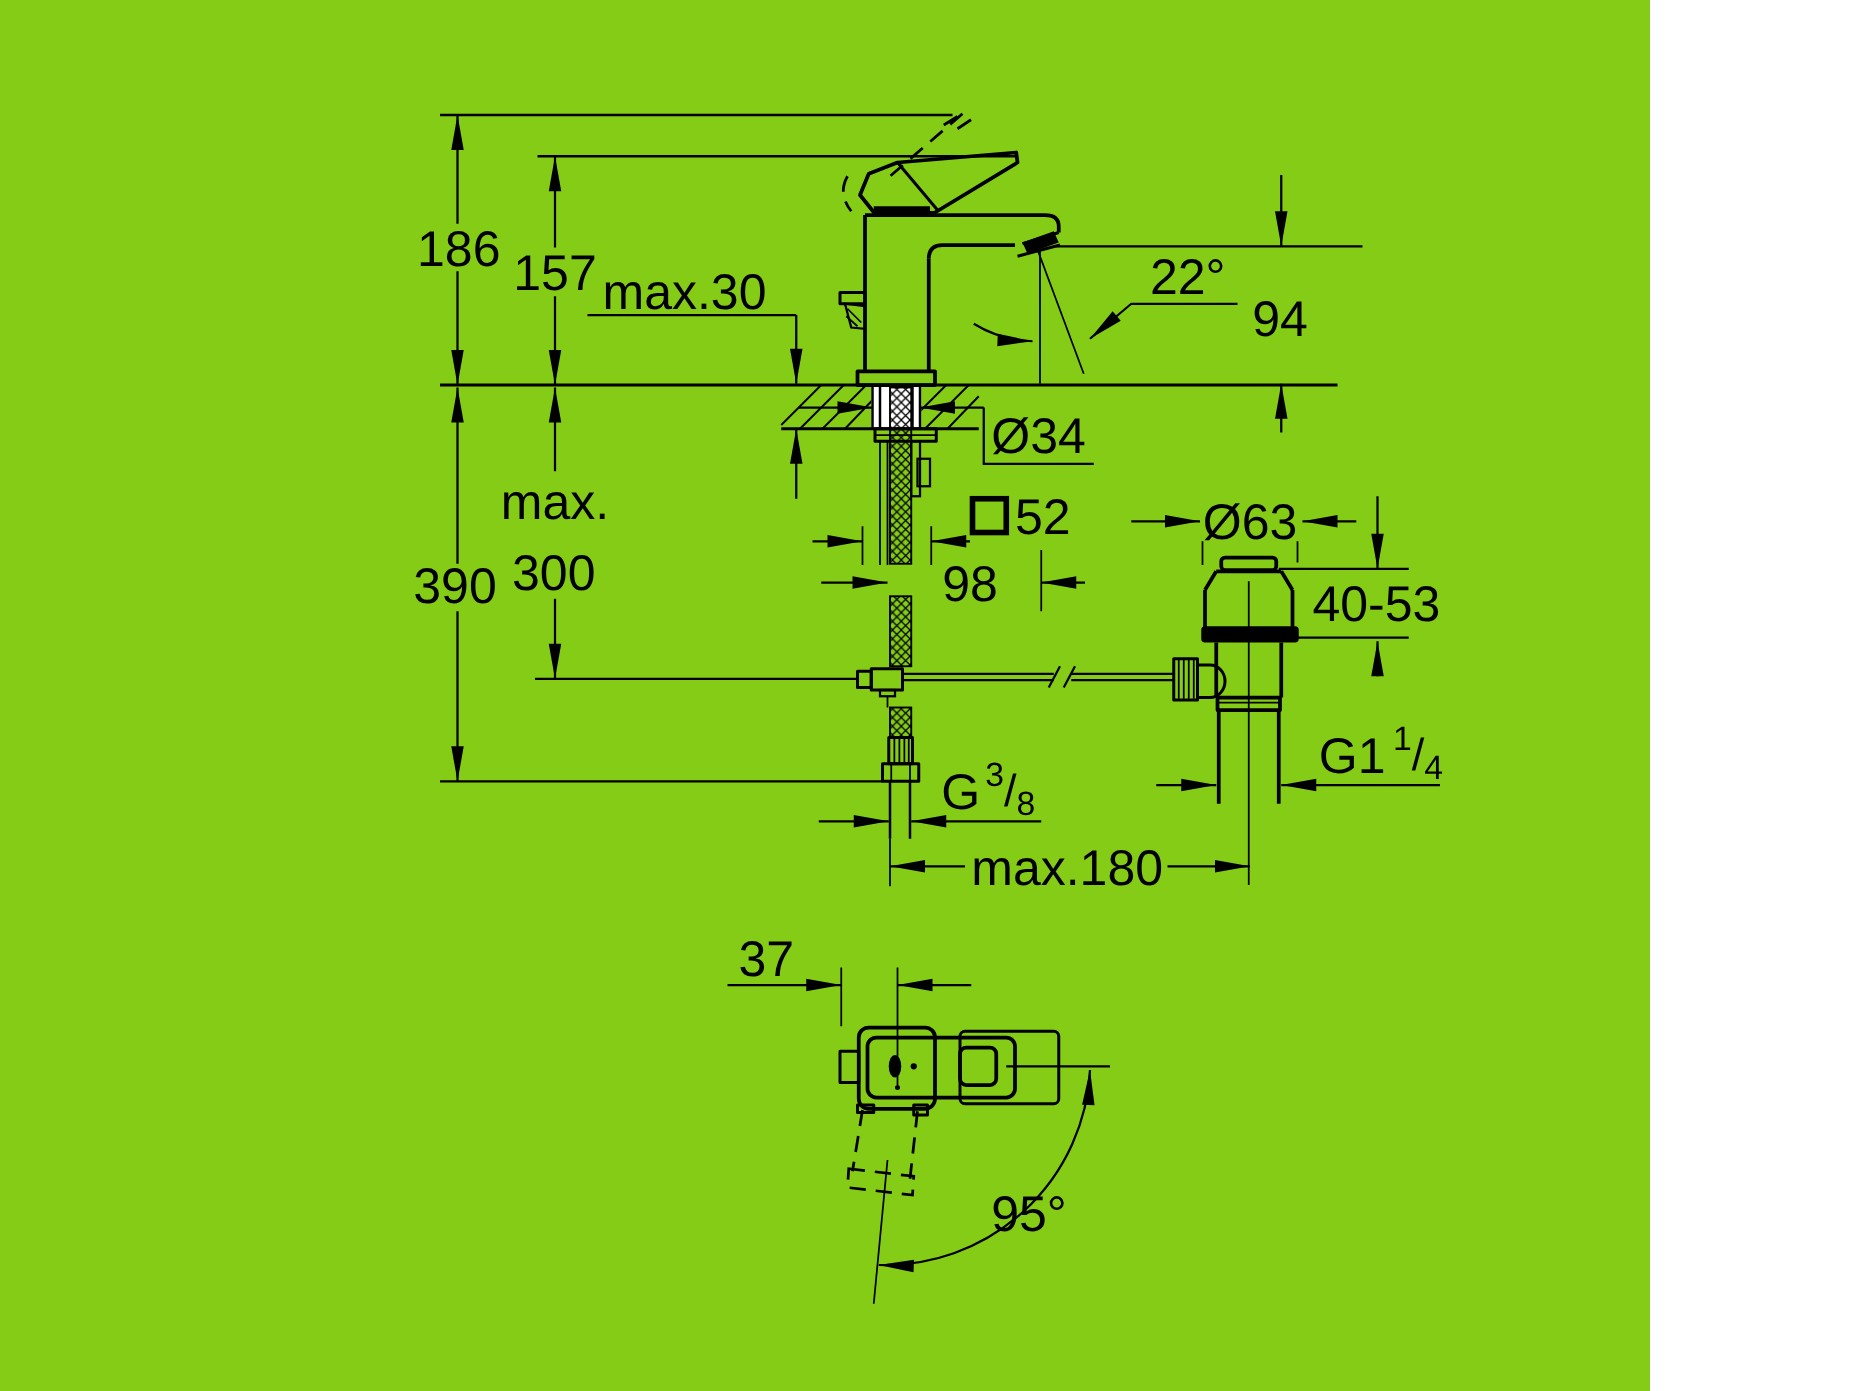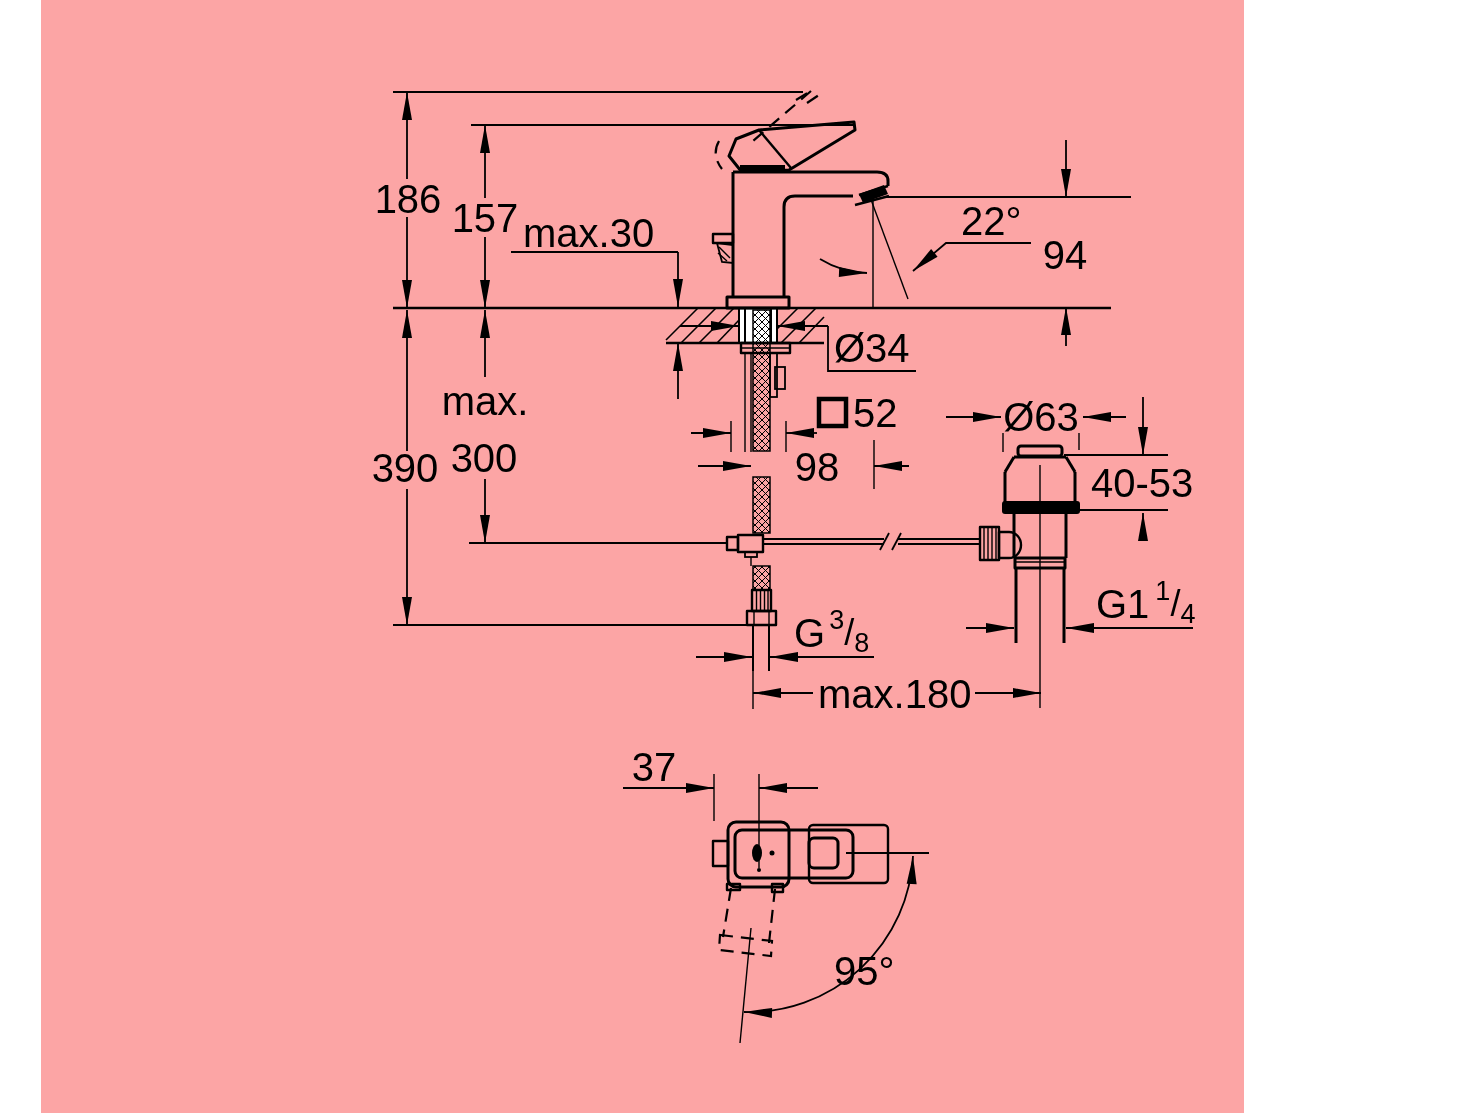--- a/index.html
+++ b/index.html
@@ -1,17 +1,17 @@
 <!DOCTYPE html>
 <html><head>
 <meta charset="utf-8">
 <style>
   html,body{margin:0;padding:0;background:#ffffff;}
-  .stage{position:relative;width:1203px;height:1113px;background:#fca5a5;overflow:hidden;
-         font-family:"Liberation Sans", sans-serif;margin-left:41px;}
+  .stage{position:relative;width:1320px;height:1113px;background:#84cc16;overflow:hidden;
+         font-family:"Liberation Sans", sans-serif;}
   svg{position:absolute;inset:0;}
   .lbl{font-family:"Liberation Sans", sans-serif;font-size:40px;fill:#000;}
   .outline{stroke:#000;stroke-width:3;fill:none;stroke-linejoin:round;}
   .outline2{stroke:#000;stroke-width:2.4;fill:none;stroke-linejoin:round;}
   .dim{stroke:#000;stroke-width:1.8;fill:none;}
   .ref{stroke:#000;stroke-width:2;fill:none;}
   .thin{stroke:#000;stroke-width:1.4;fill:none;}
   .hatch{stroke:#000;stroke-width:1.6;}
   .dash{stroke:#000;stroke-width:2.2;fill:none;stroke-dasharray:13 8;}
 </style>

